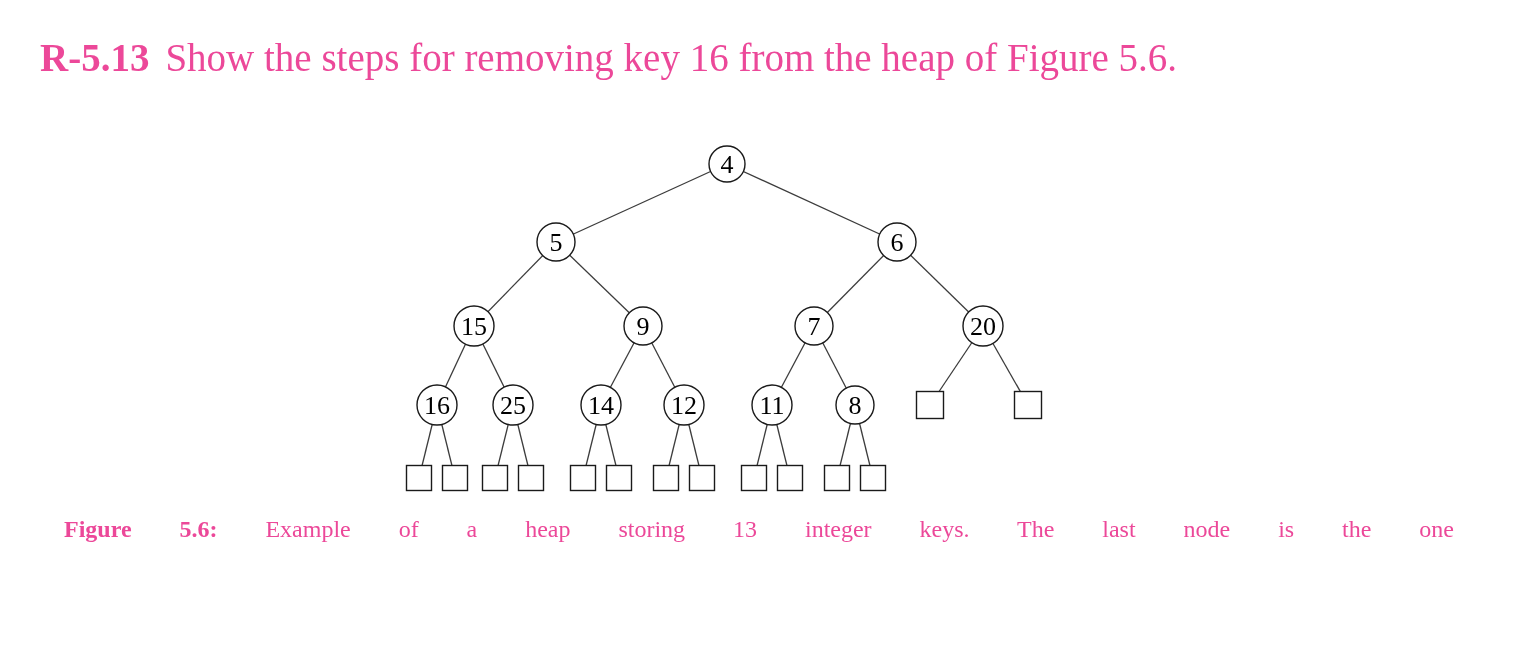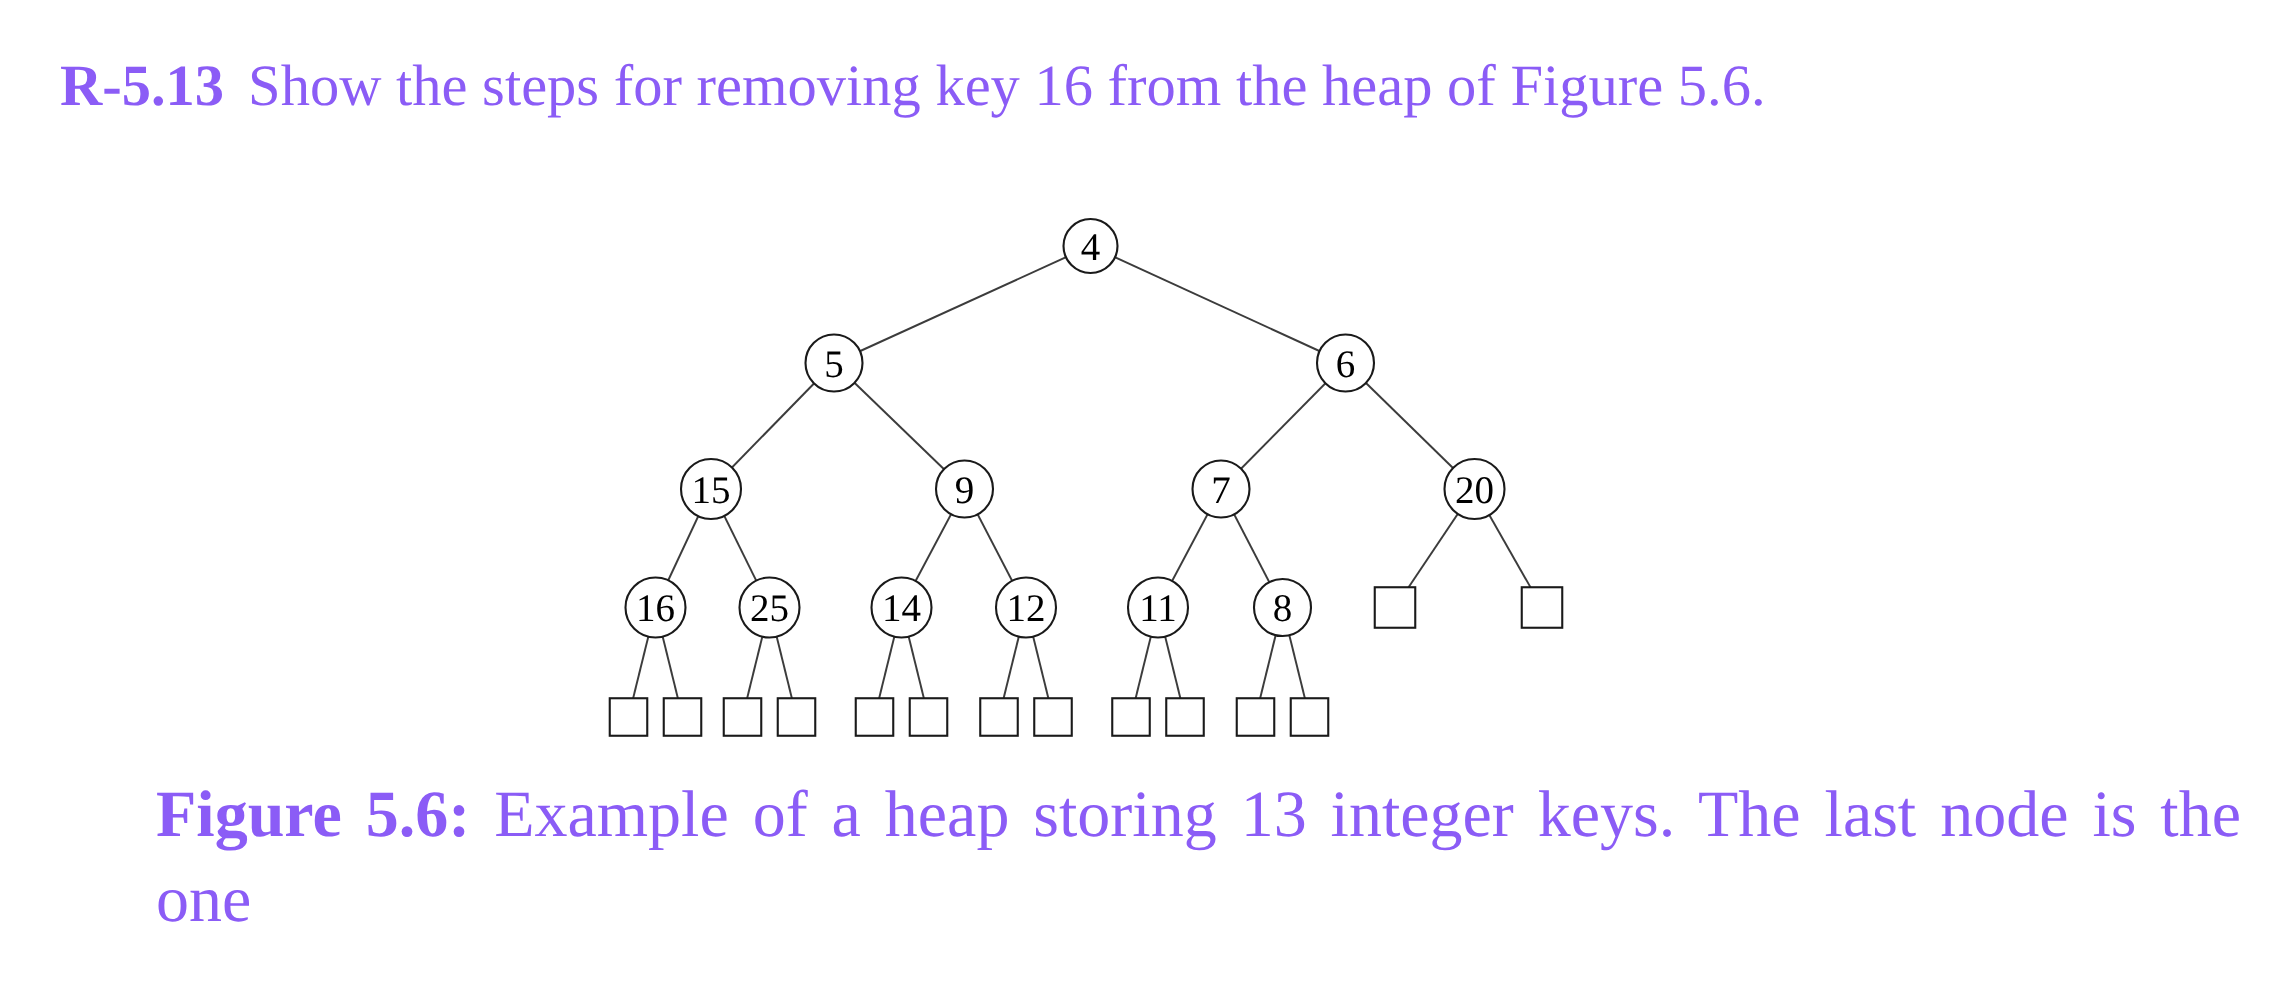--- a/index.html
+++ b/index.html
@@ -3,21 +3,21 @@
 <meta charset="utf-8">
 <style>
   html, body { margin: 0; padding: 0; background: #ffffff; }
   .page {
     position: relative;
     width: 1514px;
     height: 668px;
     background: #ffffff;
     overflow: hidden;
     font-family: "Liberation Serif", "DejaVu Serif", serif;
-    color: #8b5cf6;
+    color: #ec4899;
   }
   .exercise {
     position: absolute;
     left: 40px;
     top: 36px;
     font-size: 39px;
     line-height: 1.15;
     white-space: nowrap;
   }
   .ex-num {
@@ -44,23 +44,22 @@
     font-family: "Liberation Serif", "DejaVu Serif", serif;
     font-size: 26px;
     fill: #000000;
     text-anchor: middle;
   }
   .caption {
     position: absolute;
     left: 64px;
     top: 514px;
     width: 1390px;
-    font-size: 44px;
+    font-size: 24px;
     line-height: 1.3;
-    margin-left: 40px;
   }
   .cap-line-1 {
     text-align: justify;
     text-align-last: justify;
   }
   .cap-label {
     font-weight: bold;
   }
 </style>
 </head>

